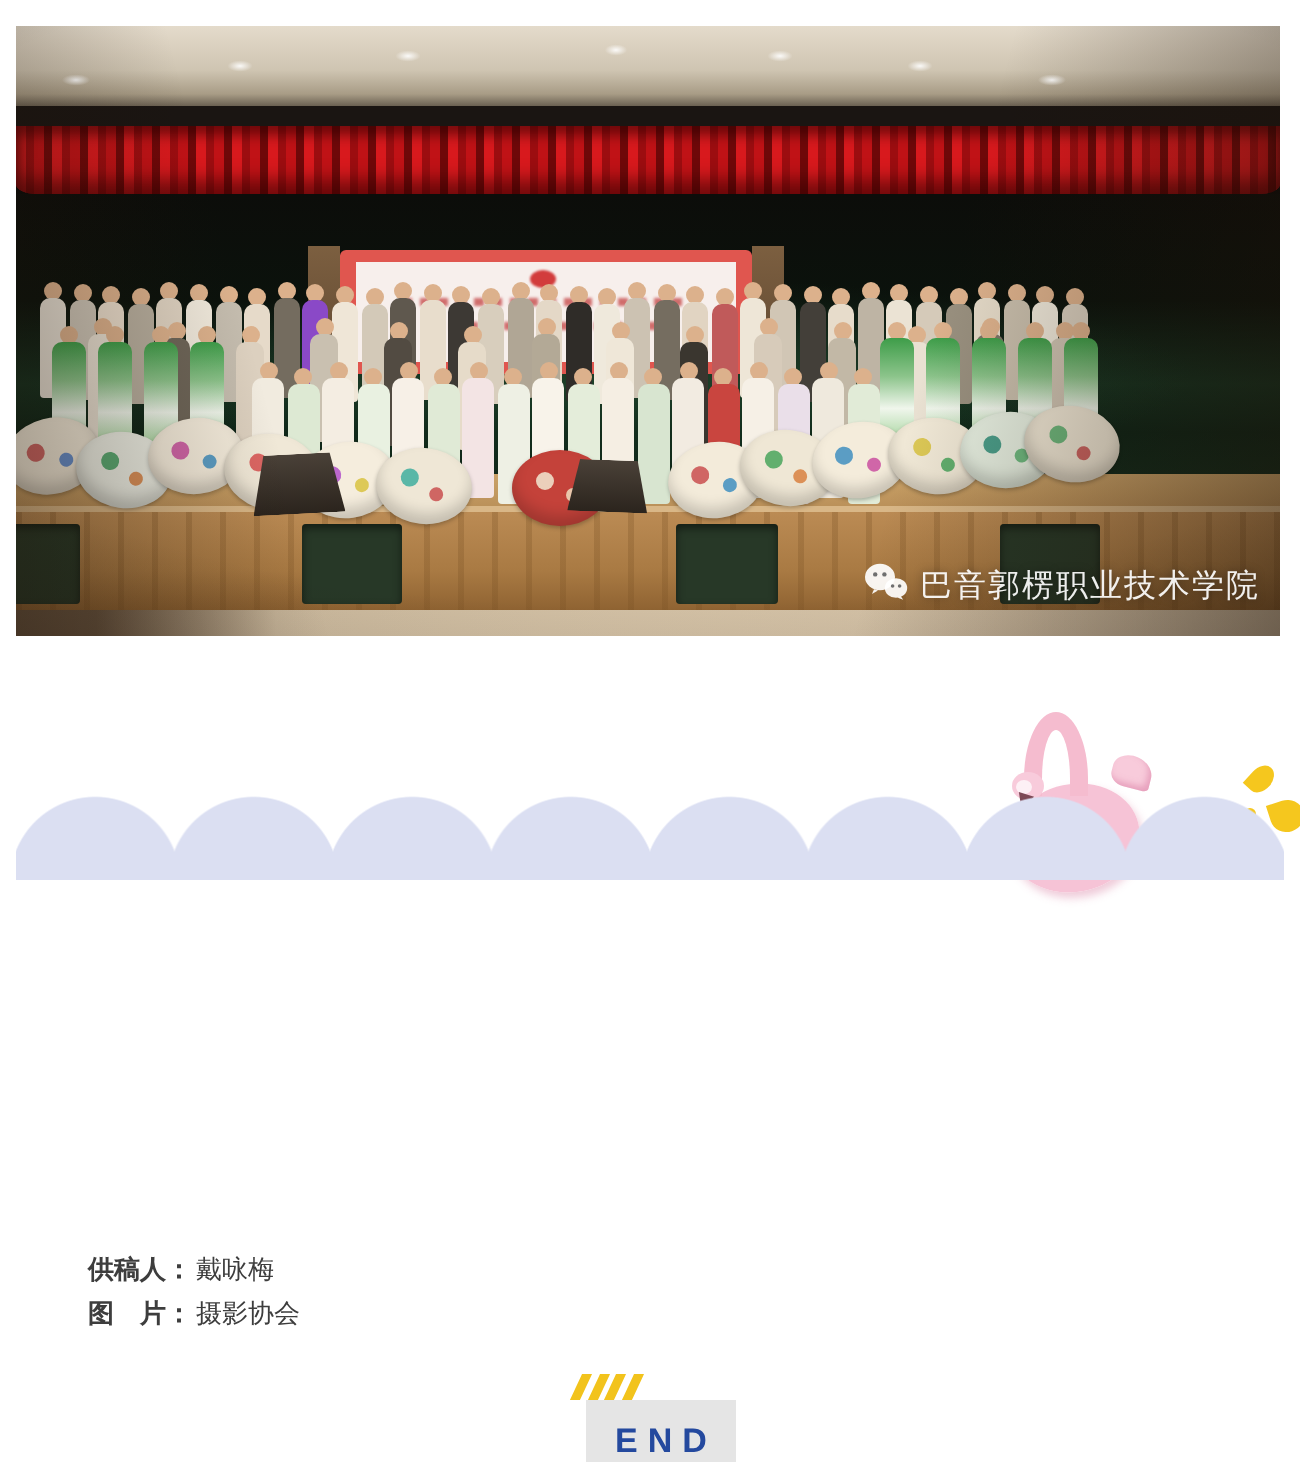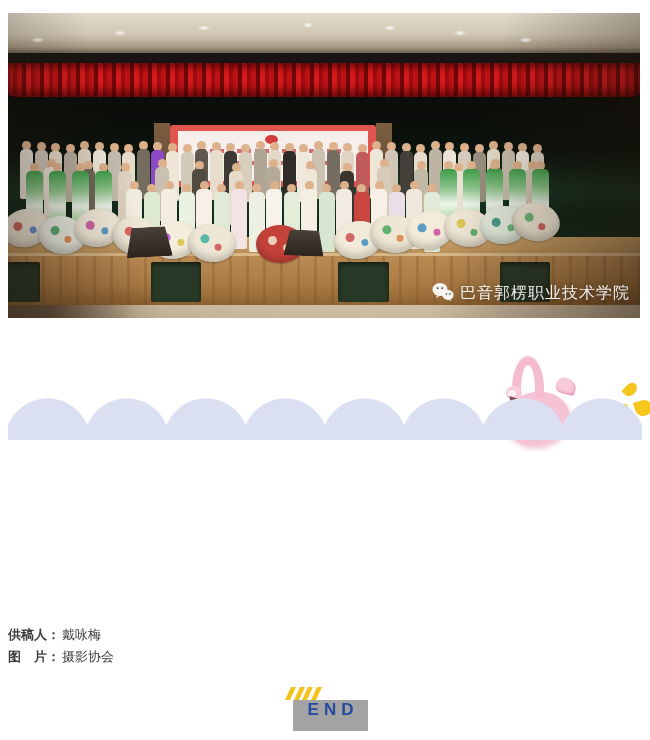--- a/index.html
+++ b/index.html
@@ -131,29 +131,29 @@
     box-shadow: inset -2px -2px 3px rgba(215,120,160,.5); }
   .splash-a { position:absolute; right:-42px; top:22px; width:11px; height:15px;
     background:#f5c71e; border-radius:50% 50% 50% 0; transform:rotate(42deg); }
   .splash-b { position:absolute; right:-58px; top:40px; width:17px; height:16px;
     background:#f5c71e; border-radius:0 62% 62% 62%; transform:rotate(-18deg); }
   .splash-c { position:absolute; right:-34px; top:44px; width:6px; height:6px;
     background:#f5c71e; border-radius:50%; }
 
   
   .credits { position:absolute; left:8px; top:624px; font-size:13px; color:#3d3d3d; }
-  .credit-row { line-height:22px; }
+  .credit-row { line-height:22px;margin-left:36px; }
   .credit-label { font-weight:bold; }
   .credit-value { font-weight:normal; margin-left:2px; }
 
   
   .stripes { position:absolute; left:288px; top:687px; display:flex; gap:4px; }
   .stripes span { width:4.5px; height:13px; background:#f2c31c; transform:skewX(-25deg); }
   .end-box { position:absolute; left:293px; top:700px; width:75px; height:31px;
-    background:#a3a3a3; display:flex; align-items:flex-start; justify-content:center; }
+    background:#e5e5e5; display:flex; align-items:flex-end; justify-content:center; }
   .end-label { font-size:17px; font-weight:bold; color:#24499e; letter-spacing:5px;
     text-indent:5px; }
 </style>
 </head>
 <body>
 
 <div class="page">
 
   <div class="photo-wrap">
     <div class="ceiling"></div>

